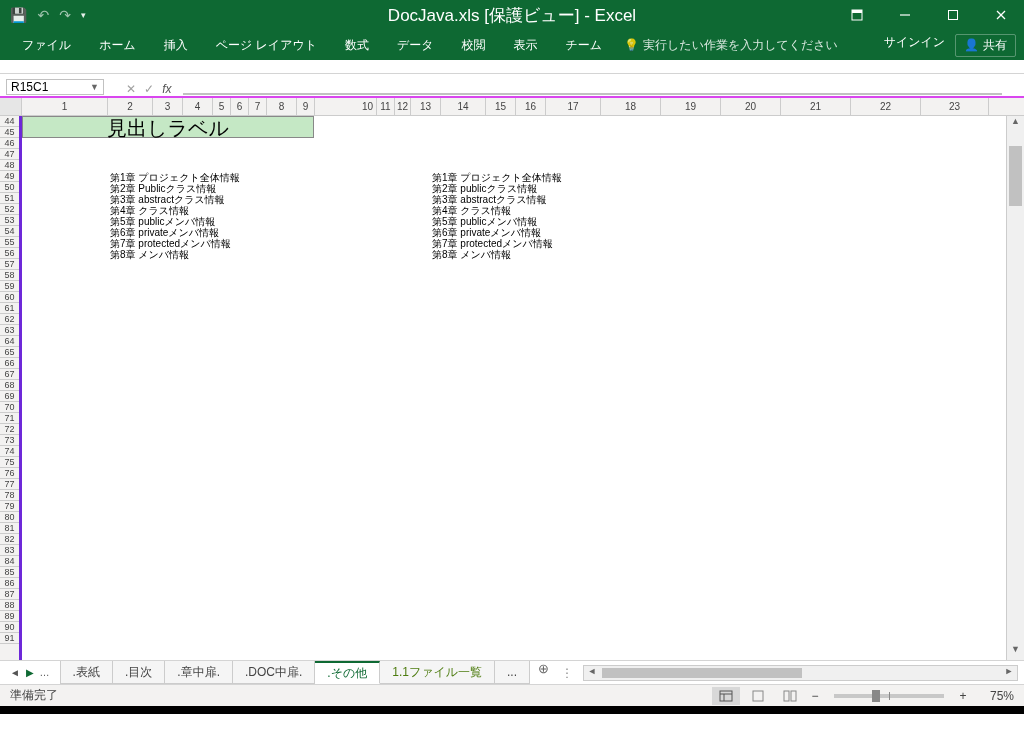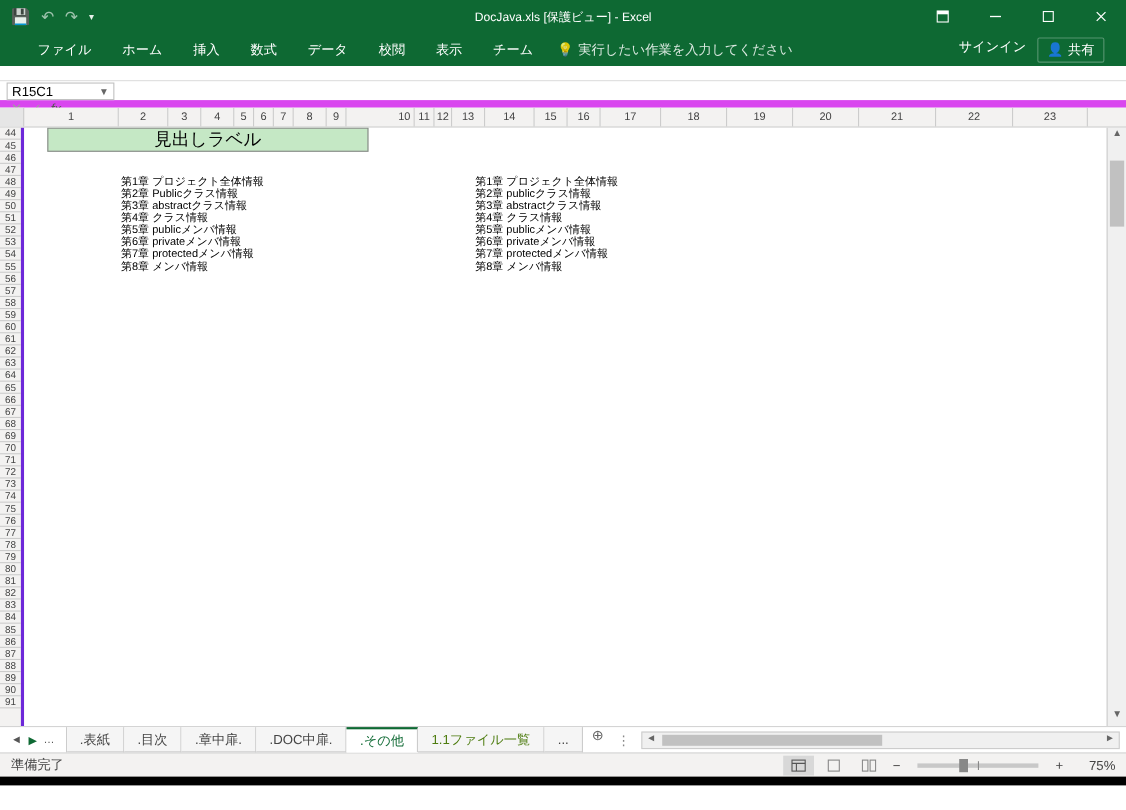--- a/index.html
+++ b/index.html
@@ -2,37 +2,37 @@
 <html><head>
 <meta charset="utf-8">
 <style>
 * { margin:0; padding:0; box-sizing:border-box; font-family:"Meiryo UI","MS PGothic",sans-serif; }
 body { width:1024px; height:736px; background:#fff; overflow:hidden; font-size:12px; }
 
 
 .titlebar { height:30px; background:#0e6933; display:flex; align-items:center; color:#fff; position:relative; }
 .titlebar .qat { display:flex; align-items:center; gap:10px; padding-left:10px; }
 .titlebar .qat span { opacity:.9; cursor:default; font-size:14px; }
-.titlebar .title { position:absolute; left:50%; transform:translateX(-50%); font-size:11px; }
+.titlebar .title { position:absolute; left:50%; transform:translateX(-50%); font-size:17px; }
 .titlebar .winctl { margin-left:auto; display:flex; align-items:center; gap:2px; }
 .titlebar .winbtn { width:46px; height:30px; display:flex; align-items:center; justify-content:center; font-size:13px; }
 .titlebar .winbtn svg { width:12px; height:12px; }
 
 
-.ribbon { height:30px; background:#0e6933; display:flex; align-items:center; padding:0 20px; color:#fff; }
+.ribbon { height:30px; background:#0e6933; display:flex; align-items:center; padding:0 8px; color:#fff; }
 .ribbon .tab { padding:0 14px; height:30px; line-height:30px; font-size:12px; cursor:default; }
 .ribbon .tellme { display:flex; align-items:center; gap:4px; opacity:.85; font-size:12px; margin-left:8px; }
 .ribbon .right { margin-left:auto; display:flex; gap:10px; }
 .ribbon .share { display:flex; align-items:center; gap:4px; padding:2px 8px; border:1px solid rgba(255,255,255,.3); border-radius:2px; font-size:12px; }
 
 
 .collapse { height:14px; background:#fff; border-bottom:1px solid #d4d4d4; }
 
 
-.fbar { height:24px; background:#fff; border-bottom:7px solid #d946ef; display:flex; align-items:flex-start;flex-direction:column; }
+.fbar { height:24px; background:#fff; border-bottom:2px solid #d946ef; display:flex; align-items:flex-end; }
 .namebox { width:98px; border:1px solid #c1c1c1; margin:1px 2px 1px 6px; display:flex; align-items:center; padding:0 4px; font-size:12px; background:#fff; }
 .namebox .dd { margin-left:auto; color:#666; font-size:9px; }
 .fx-sep { width:10px; border-right:1px solid #d4d4d4; }
 .fx-btns { display:flex; align-items:center; gap:8px; padding:0 10px; color:#a0a0a0; }
 .fx-btns .fx { font-style:italic; color:#555; }
 .formula { flex:1; border:1px solid #c1c1c1; margin:1px 22px 1px 2px; background:#fff; position:relative; }
 .formula .dd { position:absolute; right:4px; top:2px; color:#666; font-size:9px; }
 
 
 .gridwrap { position:relative; height:562px; background:#fff; display:flex; flex-direction:column; }
@@ -41,22 +41,22 @@
 .colcell { border-right:1px solid #ccc; text-align:center; font-size:10px; color:#444; line-height:18px; }
 .rows { display:flex; flex:1; overflow:hidden; }
 .rowhdrs { width:22px; background:#f3f2f1; border-right:3px solid #6d28d9; }
 .rowhdr { height:11px; border-bottom:1px solid #ccc; font-size:9px; text-align:center; line-height:11px; color:#444; }
 .cells { position:relative; flex:1; background:#fff; }
 .vscroll { width:18px; background:#f0f0f0; border-left:1px solid #ccc; position:relative; }
 .vscroll .thumb { position:absolute; left:2px; right:2px; top:30px; height:60px; background:#c1c1c1; }
 .vscroll .arr { position:absolute; left:0; right:0; height:16px; text-align:center; font-size:9px; color:#666; }
 .vscroll .arr.up { top:0; } .vscroll .arr.dn { bottom:0; }
 
-.merged-header { position:absolute; left:0; top:0; width:292px; height:22px; background:#c5e8c5; border:1px solid #888; text-align:center; font-size:16px; line-height:22px; font-family:"MS Mincho",serif; font-weight:500;margin-left:21px; }
-.contentblock { position:absolute; left:88px; top:44px; font-size:10px; font-family:"MS Gothic",monospace; line-height:11px; }
+.merged-header { position:absolute; left:0; top:0; width:292px; height:22px; background:#c5e8c5; border:1px solid #888; text-align:center; font-size:20px; line-height:22px; font-family:"MS Mincho",serif; font-weight:500; }
+.contentblock { position:absolute; left:88px; top:56px; font-size:10px; font-family:"MS Gothic",monospace; line-height:11px; }
 .contentblock div { white-space:nowrap; }
 .contentblock2 { left:410px; }
 
 
 .sheetbar { height:24px; background:#fff; border-top:1px solid #d4d4d4; display:flex; align-items:center; }
 .sheetnav { display:flex; gap:6px; padding:0 10px; color:#555; font-size:10px; }
 .sheetnav span { cursor:default; }
 .sheettabs { display:flex; height:100%; border-left:1px solid #ccc;text-align:center; }
 .sheettab { padding:0 12px; border-right:1px solid #ccc; border-bottom:1px solid #ccc; line-height:22px; font-size:12px; background:#f5f5f5; color:#444; cursor:default; }
 .sheettab.active { background:#fff; border-bottom:1px solid #fff; color:#0e6933; border-top:2px solid #0e6933; line-height:20px; }
@@ -115,20 +115,21 @@
           <line x1="10" y1="2" x2="2" y2="10" stroke="#fff" stroke-width="1.2"></line>
         </svg>
       </div>
   </div>
 </div>
 
 <div class="ribbon">
   <div class="tab">ファイル</div>
   <div class="tab">ホーム</div>
   <div class="tab">挿入</div>
+  <div class="tab">ページ レイアウト</div>
   <div class="tab">数式</div>
   <div class="tab">データ</div>
   <div class="tab">校閲</div>
   <div class="tab">表示</div>
   <div class="tab">チーム</div>
   <div class="tellme">
     <span>💡</span>
     <span>実行したい作業を入力してください</span>
   </div>
   <div class="right">

